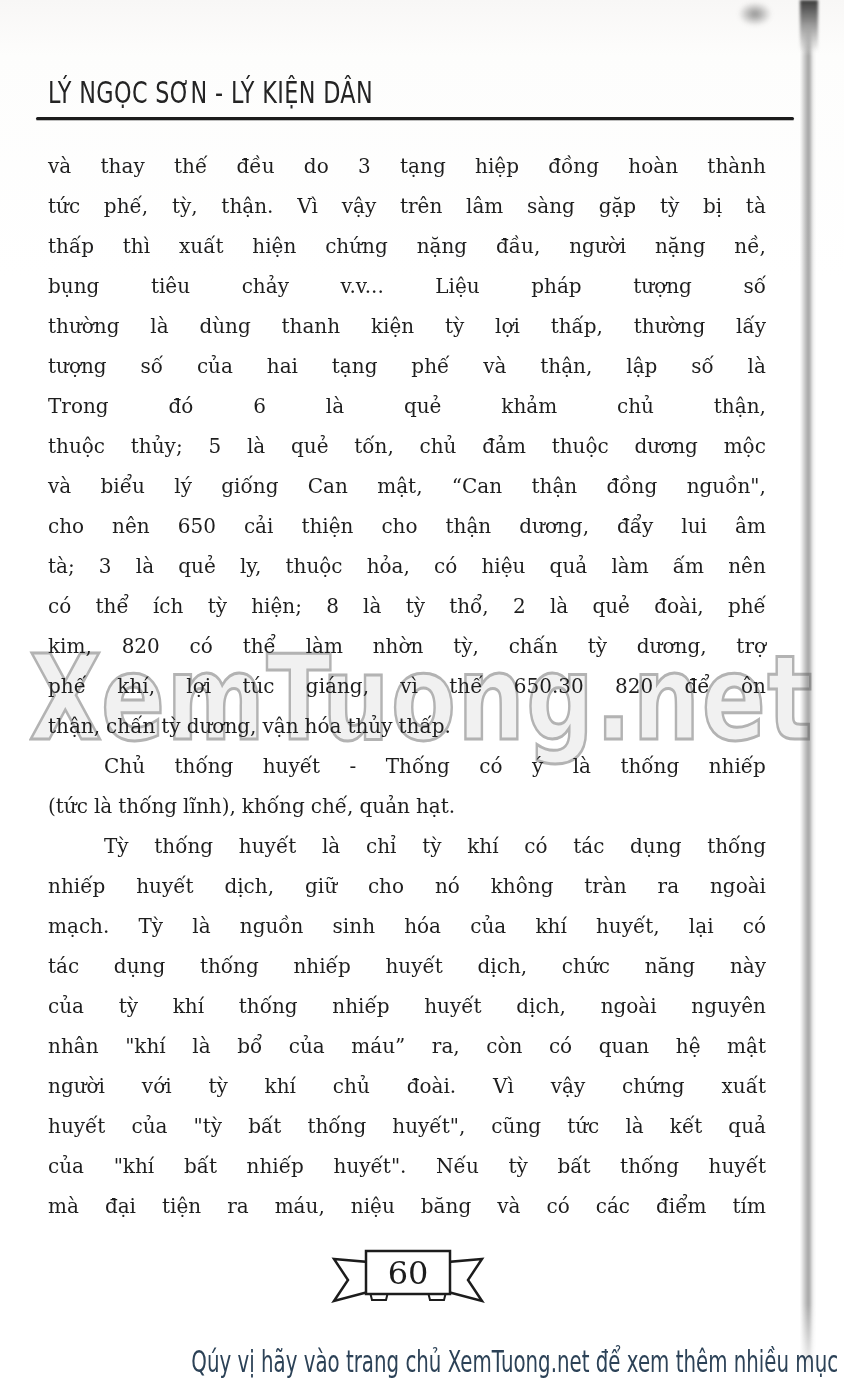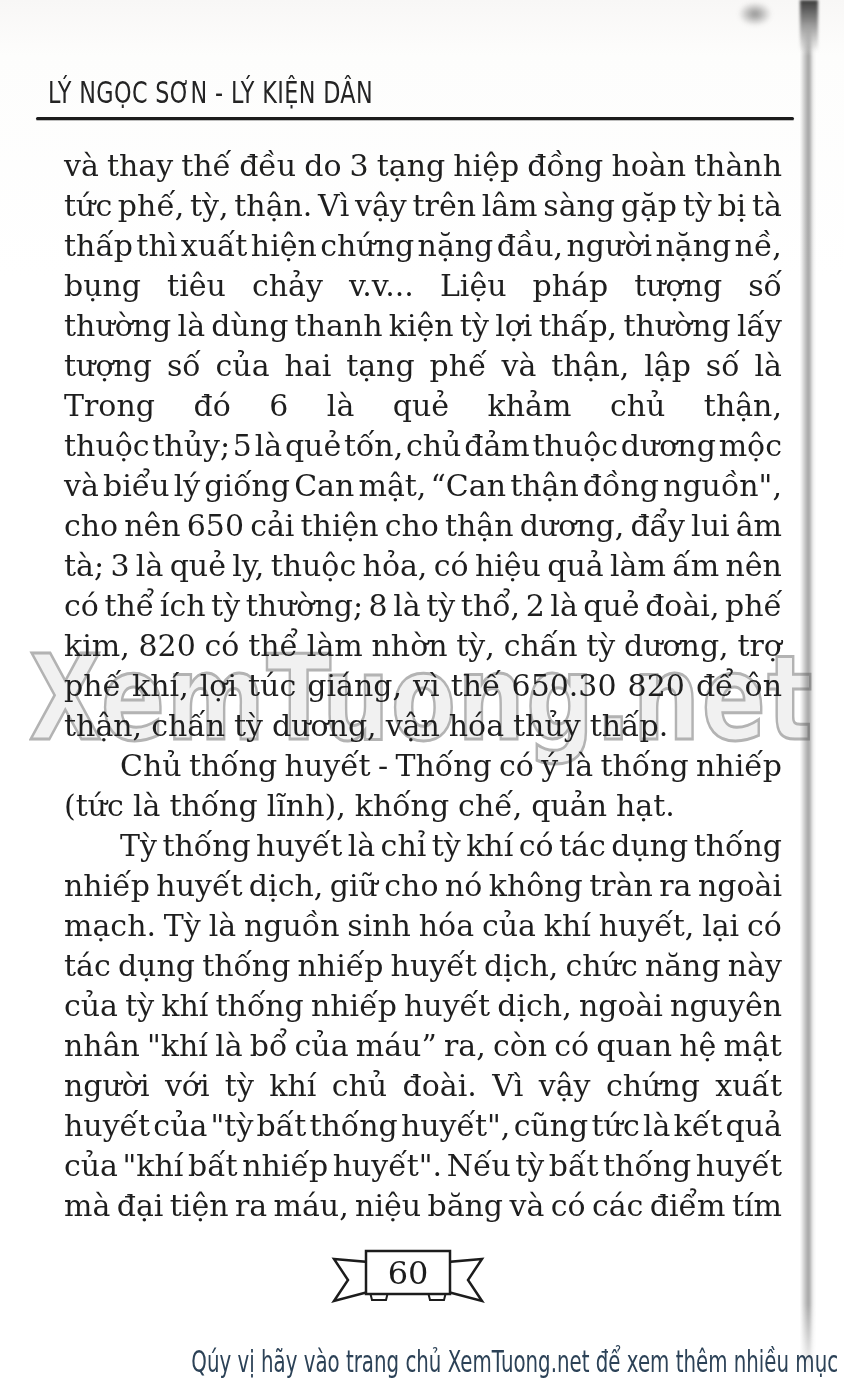--- a/index.html
+++ b/index.html
@@ -36,22 +36,21 @@
     box-shadow: 0 1px 0 rgba(0,0,0,0.25);
   }
 
   
   .body-text {
     position: absolute;
     left: 48px; top: 146px;
     width: 718px;
     z-index: 2;
     color: #1e1e1e;
-    font-size: 30px;
-    margin-left: 16px;
+    font-size: 20px;
   }
   .bline {
     display: flex;
     justify-content: space-between;
     height: 40px;
     line-height: 40px;
     white-space: nowrap;
   }
   .bline.flush { justify-content: flex-start; gap: 0.30em; }
   .bline.indent { padding-left: 56px; }
@@ -287,21 +286,21 @@
         <span>quả</span>
         <span>làm</span>
         <span>ấm</span>
         <span>nên</span>
       </div>
       <div class="bline">
         <span>có</span>
         <span>thể</span>
         <span>ích</span>
         <span>tỳ</span>
-        <span>thường;</span>
+        <span>hiện;</span>
         <span>8</span>
         <span>là</span>
         <span>tỳ</span>
         <span>thổ,</span>
         <span>2</span>
         <span>là</span>
         <span>quẻ</span>
         <span>đoài,</span>
         <span>phế</span>
       </div>

